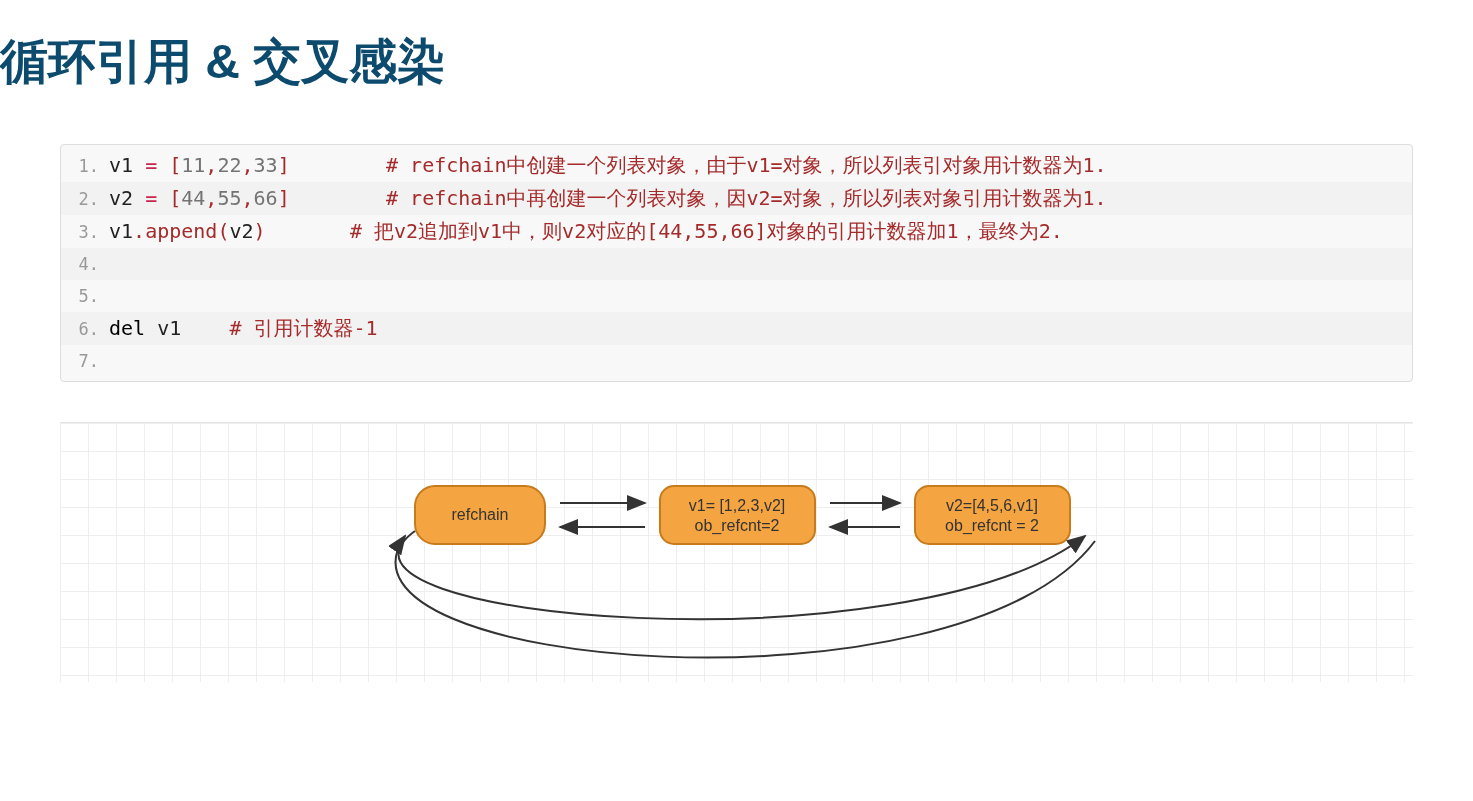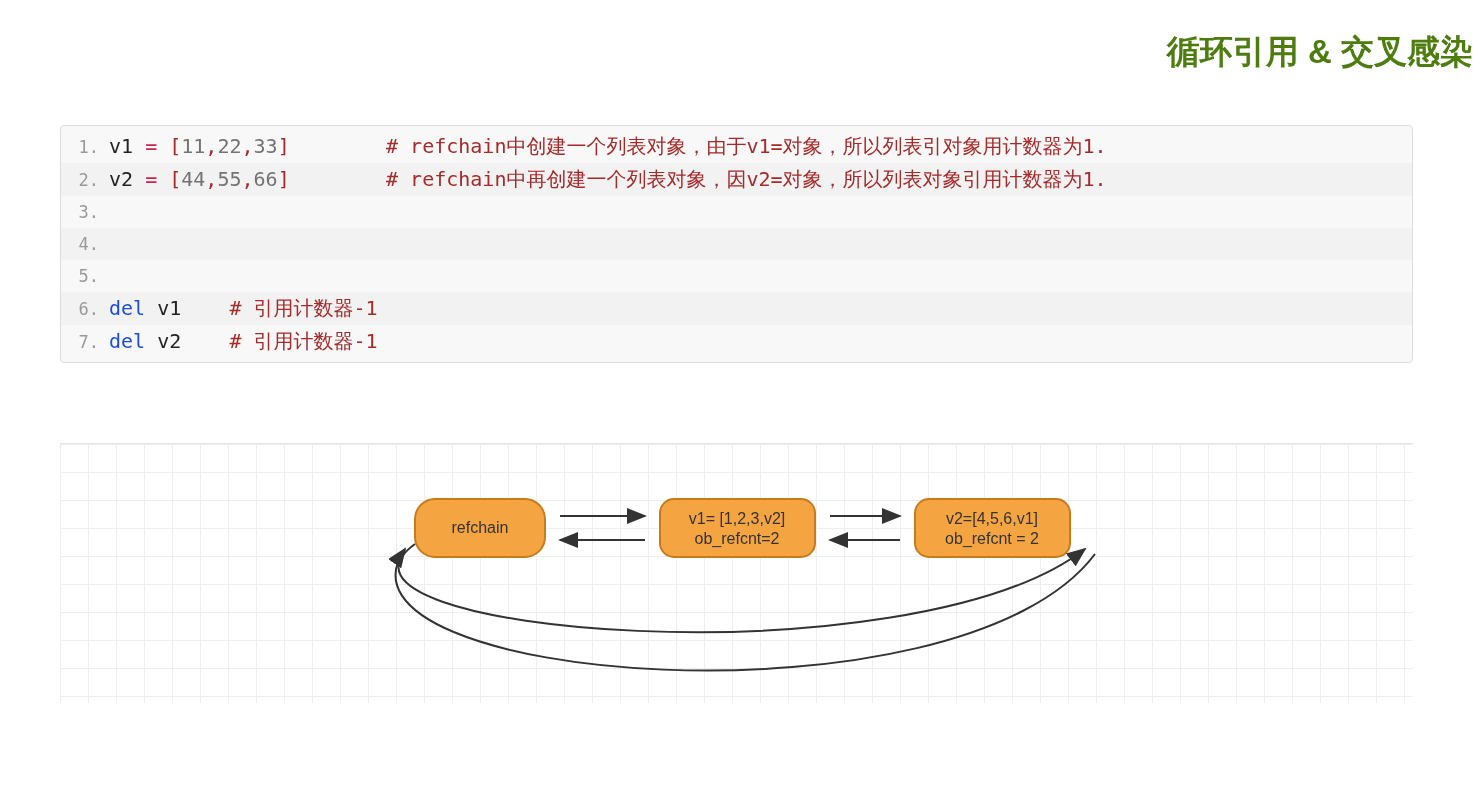--- a/index.html
+++ b/index.html
@@ -10,25 +10,25 @@
     background: #ffffff;
     color: #333;
   }
   .slide {
     width: 1473px;
     height: 801px;
     position: relative;
     overflow: hidden;
   }
   h1.title {
-    text-align: right;
-    font-size: 33px;
+    text-align: left;
+    font-size: 48px;
     font-weight: 700;
     margin: 30px 0 50px 0;
-    color: #4d7c0f;
+    color: #0c4a6e;
   }
   .code-block {
     margin: 0 60px;
     background: #f8f8f8;
     border: 1px solid #ddd;
     border-radius: 4px;
     padding: 4px 0;
     font-family: "SFMono-Regular", Consolas, "DejaVu Sans Mono", "Liberation Mono", Menlo, monospace;
     font-size: 20px;
   }
@@ -46,33 +46,33 @@
     text-align: right;
     margin-right: 10px;
     font-size: 17px;
     user-select: none;
   }
   .code-content { white-space: pre; }
   .tok-v { color: #222; }
   .tok-op { color: #c7254e; }
   .tok-punc { color: #a52a2a; }
   .tok-num { color: #737373; }
-  .tok-kw { color: #1d4ed8; }
+  .tok-kw { color: #000000; }
   .tok-id { color: #222; }
   .tok-call { color: #a52a2a; }
   .tok-cmt { color: #a52a2a; }
 
   .diagram-wrap {
-    margin: 80px 60px 0 60px;
+    margin: 40px 60px 0 60px;
     background-image:
       linear-gradient(to right, #eee 1px, transparent 1px),
       linear-gradient(to bottom, #eee 1px, transparent 1px);
     background-size: 28px 28px;
     border-top: 1px solid #e5e5e5;
-    padding: 10px 0 0 0;
+    padding: 18px 0 0 0;
     height: 260px;
     position: relative;
   }
   .diagram-wrap svg {
     display: block;
   }
   .node-rect {
     fill: #f4a542;
     stroke: #c77b1d;
     stroke-width: 2;
@@ -100,35 +100,35 @@
   <div class="code-line">
         <span class="lineno">1.</span>
         <span class="code-content"><span class="tok-v">v1 </span><span class="tok-op">= </span><span class="tok-punc">[</span><span class="tok-num">11</span><span class="tok-punc">,</span><span class="tok-num">22</span><span class="tok-punc">,</span><span class="tok-num">33</span><span class="tok-punc">]</span><span>        </span><span class="tok-cmt"># refchain中创建一个列表对象，由于v1=对象，所以列表引对象用计数器为1.</span></span>
       </div>
       <div class="code-line">
         <span class="lineno">2.</span>
         <span class="code-content"><span class="tok-v">v2 </span><span class="tok-op">= </span><span class="tok-punc">[</span><span class="tok-num">44</span><span class="tok-punc">,</span><span class="tok-num">55</span><span class="tok-punc">,</span><span class="tok-num">66</span><span class="tok-punc">]</span><span>        </span><span class="tok-cmt"># refchain中再创建一个列表对象，因v2=对象，所以列表对象引用计数器为1.</span></span>
       </div>
       <div class="code-line">
         <span class="lineno">3.</span>
+        <span class="code-content"><span class="tok-v">v1</span><span class="tok-punc">.</span><span class="tok-call">append</span><span class="tok-punc">(</span><span class="tok-id">v2</span><span class="tok-punc">)</span><span>       </span><span class="tok-cmt"># 把v2追加到v1中，则v2对应的[44,55,66]对象的引用计数器加1，最终为2.</span></span>
       </div>
       <div class="code-line">
         <span class="lineno">4.</span>
       </div>
       <div class="code-line">
         <span class="lineno">5.</span>
         <span class="code-content"></span>
       </div>
       <div class="code-line">
         <span class="lineno">6.</span>
         <span class="code-content"><span class="tok-kw">del</span><span> </span><span class="tok-id">v1</span><span>    </span><span class="tok-cmt"># 引用计数器-1</span></span>
       </div>
       <div class="code-line">
         <span class="lineno">7.</span>
-        <span class="code-content"><span class="tok-kw">del</span><span> </span><span class="tok-id">v2</span><span>    </span><span class="tok-cmt"># 引用计数器-1</span></span>
       </div>
     </div>
 
   <div class="diagram-wrap">
     <svg width="1353" height="260">
       <defs>
         <marker id="arrowhead" markerWidth="10" markerHeight="8" refX="9" refY="4" orient="auto">
           <polygon points="0 0, 10 4, 0 8" fill="#333"></polygon>
         </marker>
       </defs>

